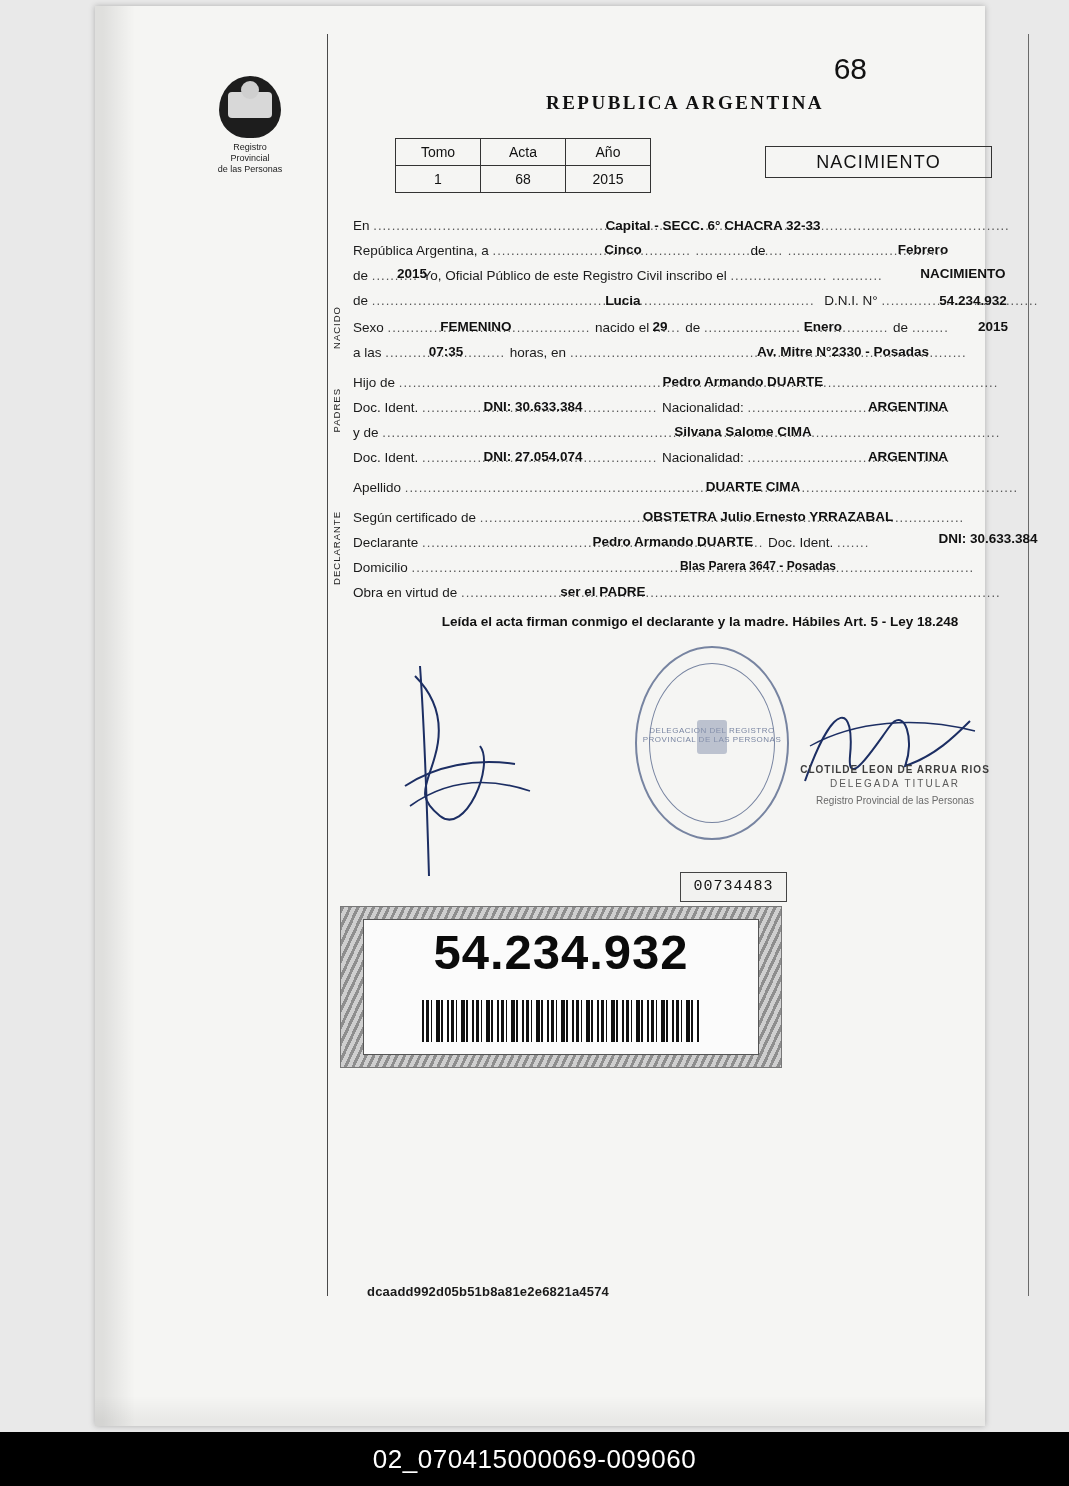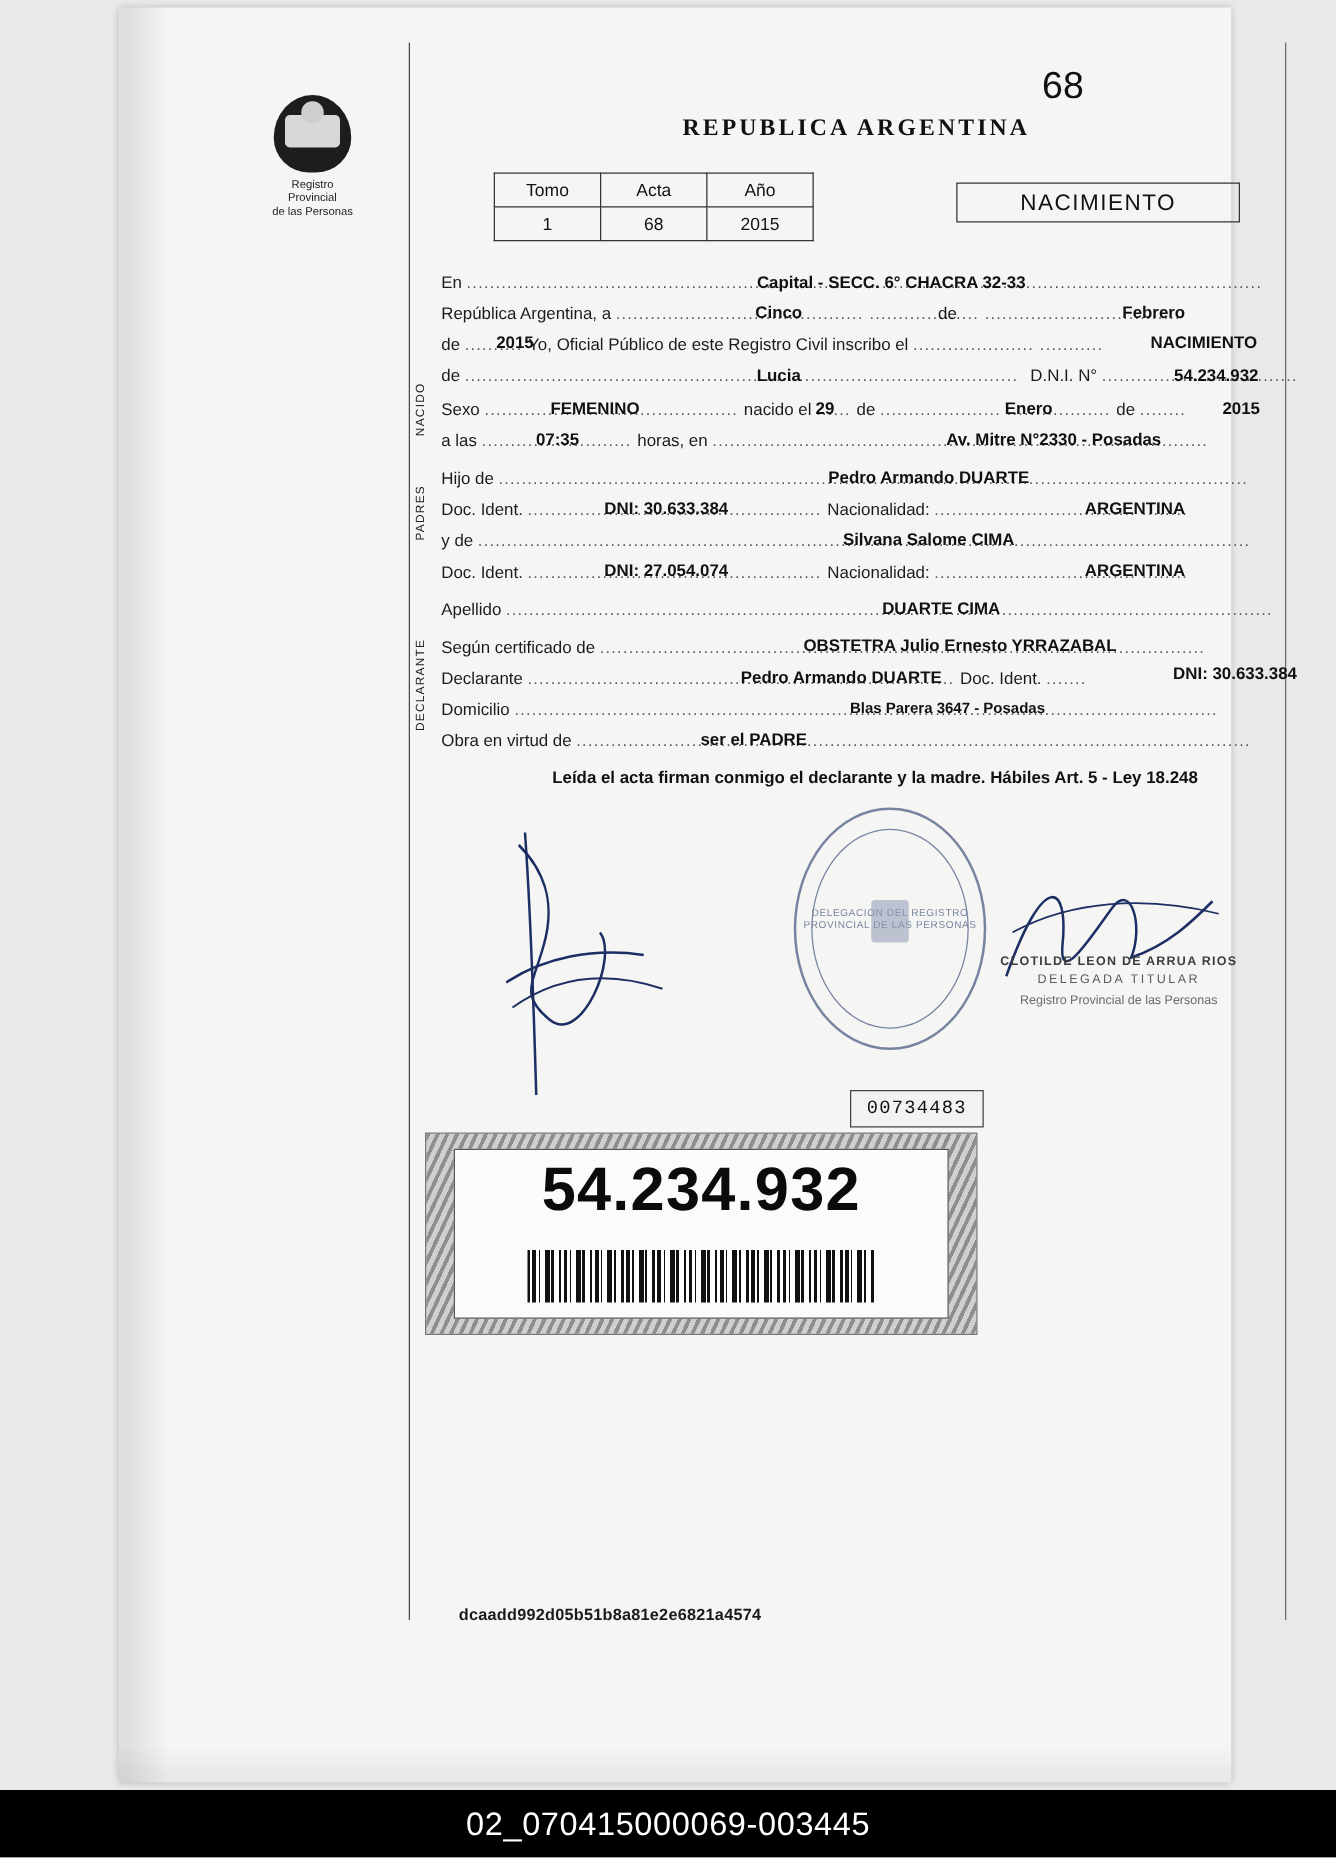--- a/index.html
+++ b/index.html
@@ -361,14 +361,14 @@
         <div class="barcode"></div>
       </div>
     </div>
 
     <div class="hashline">dcaadd992d05b51b8a81e2e6821a4574</div>
 
   </div>
 </div>
 
 <div id="footer">
-  <span>02_070415000069-003445</span>
+  <span>02_070415000069-009060</span>
 </div>
 
 </body></html>

